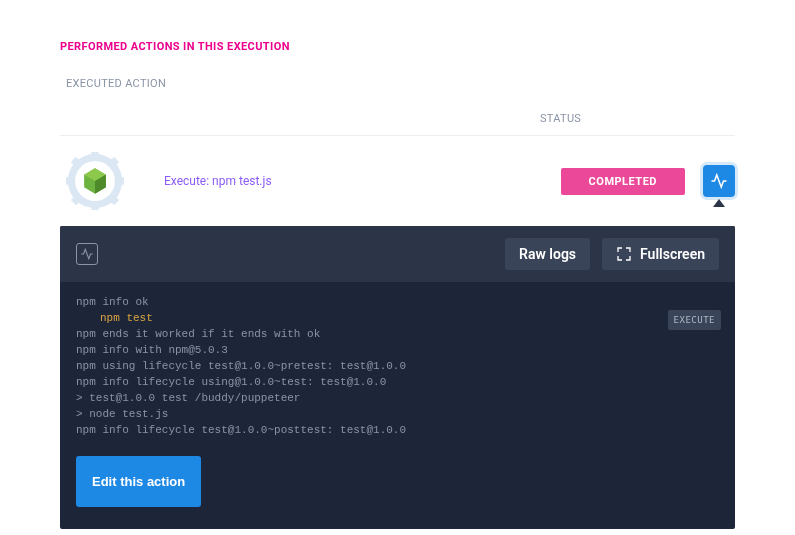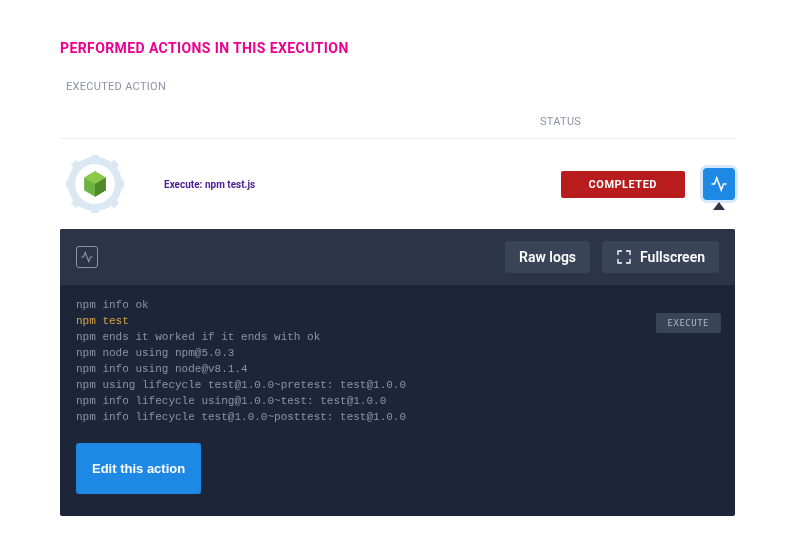--- a/index.html
+++ b/index.html
@@ -7,21 +7,21 @@
     font-family: -apple-system, BlinkMacSystemFont, "Segoe UI", Roboto, Helvetica, Arial, sans-serif;
     background: #fff;
     width: 795px;
     height: 535px;
     overflow: hidden;
     color: #333;
   }
   .wrap { padding: 40px 60px 0 60px; }
   .section-title {
     color: #ec008c;
-    font-size: 14px;
+    font-size: 11px;
     font-weight: 700;
     letter-spacing: 0.4px;
   }
   .table-head {
     display: flex;
     margin-top: 24px;
     padding-bottom: 10px;
     border-bottom: 1px solid #eceef2;
     font-size: 11px;
     color: #8a94a6;
@@ -38,26 +38,26 @@
   .icon-wrap {
     width: 58px; height: 58px;
     display: flex; align-items: center; justify-content: center;
     margin-right: 40px;
   }
   .gear-svg { width: 58px; height: 58px; }
   .gear-teeth { fill: #dbe8f3; }
   .node-cube { fill: #5eaa33; }
   .action-title {
     flex: 1;
-    font-size: 10px;
-    font-weight: 700;
-    color: #4c1d95;
+    font-size: 12px;
+    font-weight: 400;
+    color: #8b5cf6;
   }
   .status-pill {
-    background: #b91c1c;
+    background: #ec4899;
     color: #fff;
     font-size: 11px;
     font-weight: 700;
     letter-spacing: 0.5px;
     padding: 7px 28px;
     border-radius: 2px;
   }
   .activity-btn {
     width: 32px; height: 32px;
     background: #1e88e5;
@@ -112,29 +112,29 @@
 
   .log-area {
     font-family: "Menlo", "Consolas", monospace;
     font-size: 11px;
     color: #8a94a6;
     padding: 12px 16px 4px 16px;
     line-height: 16px;
     position: relative;
   }
   .log-line { white-space: pre; font-family: Liberation Mono, monospace; }
-  .log-cmd { color: #d9a441; }
+  .log-cmd { color: #d9a441; margin-left: 24px; }
   .exec-tag {
     position: absolute;
     top: 28px; right: 14px;
     background: #3a4458;
     color: #aeb6c4;
     font-size: 9px;
     letter-spacing: 0.5px;
-    padding: 2px 12px;
+    padding: 2px 6px;
     border-radius: 2px;
   }
   .console-footer {
     padding: 14px 16px 22px 16px;
   }
   .edit-btn {
     background: #1e88e5;
     color: #fff;
     font-size: 13px;
     font-weight: 600;
@@ -204,24 +204,25 @@
       <span>Fullscreen</span>
     </div>
   </div>
 
   <div class="log-area">
     <div class="exec-tag">EXECUTE</div>
     <div id="log-lines">
         <div class="log-line">npm info ok</div>
         <div class="log-line log-cmd">npm test</div>
         <div class="log-line">npm ends it worked if it ends with ok</div>
-        <div class="log-line">npm node using npm@5.0.3</div>
-        <div class="log-line">npm info using node@v8.1.4</div>
+        <div class="log-line">npm info with npm@5.0.3</div>
         <div class="log-line">npm using lifecycle test@1.0.0~pretest: test@1.0.0</div>
         <div class="log-line">npm info lifecycle using@1.0.0~test: test@1.0.0</div>
+        <div class="log-line">&gt; test@1.0.0 test /buddy/puppeteer</div>
+        <div class="log-line">&gt; node test.js</div>
         <div class="log-line">npm info lifecycle test@1.0.0~posttest: test@1.0.0</div>
       </div>
   </div>
 
   <div class="console-footer">
     <button class="edit-btn">Edit this action</button>
   </div>
 </div>
 
 </body></html>

